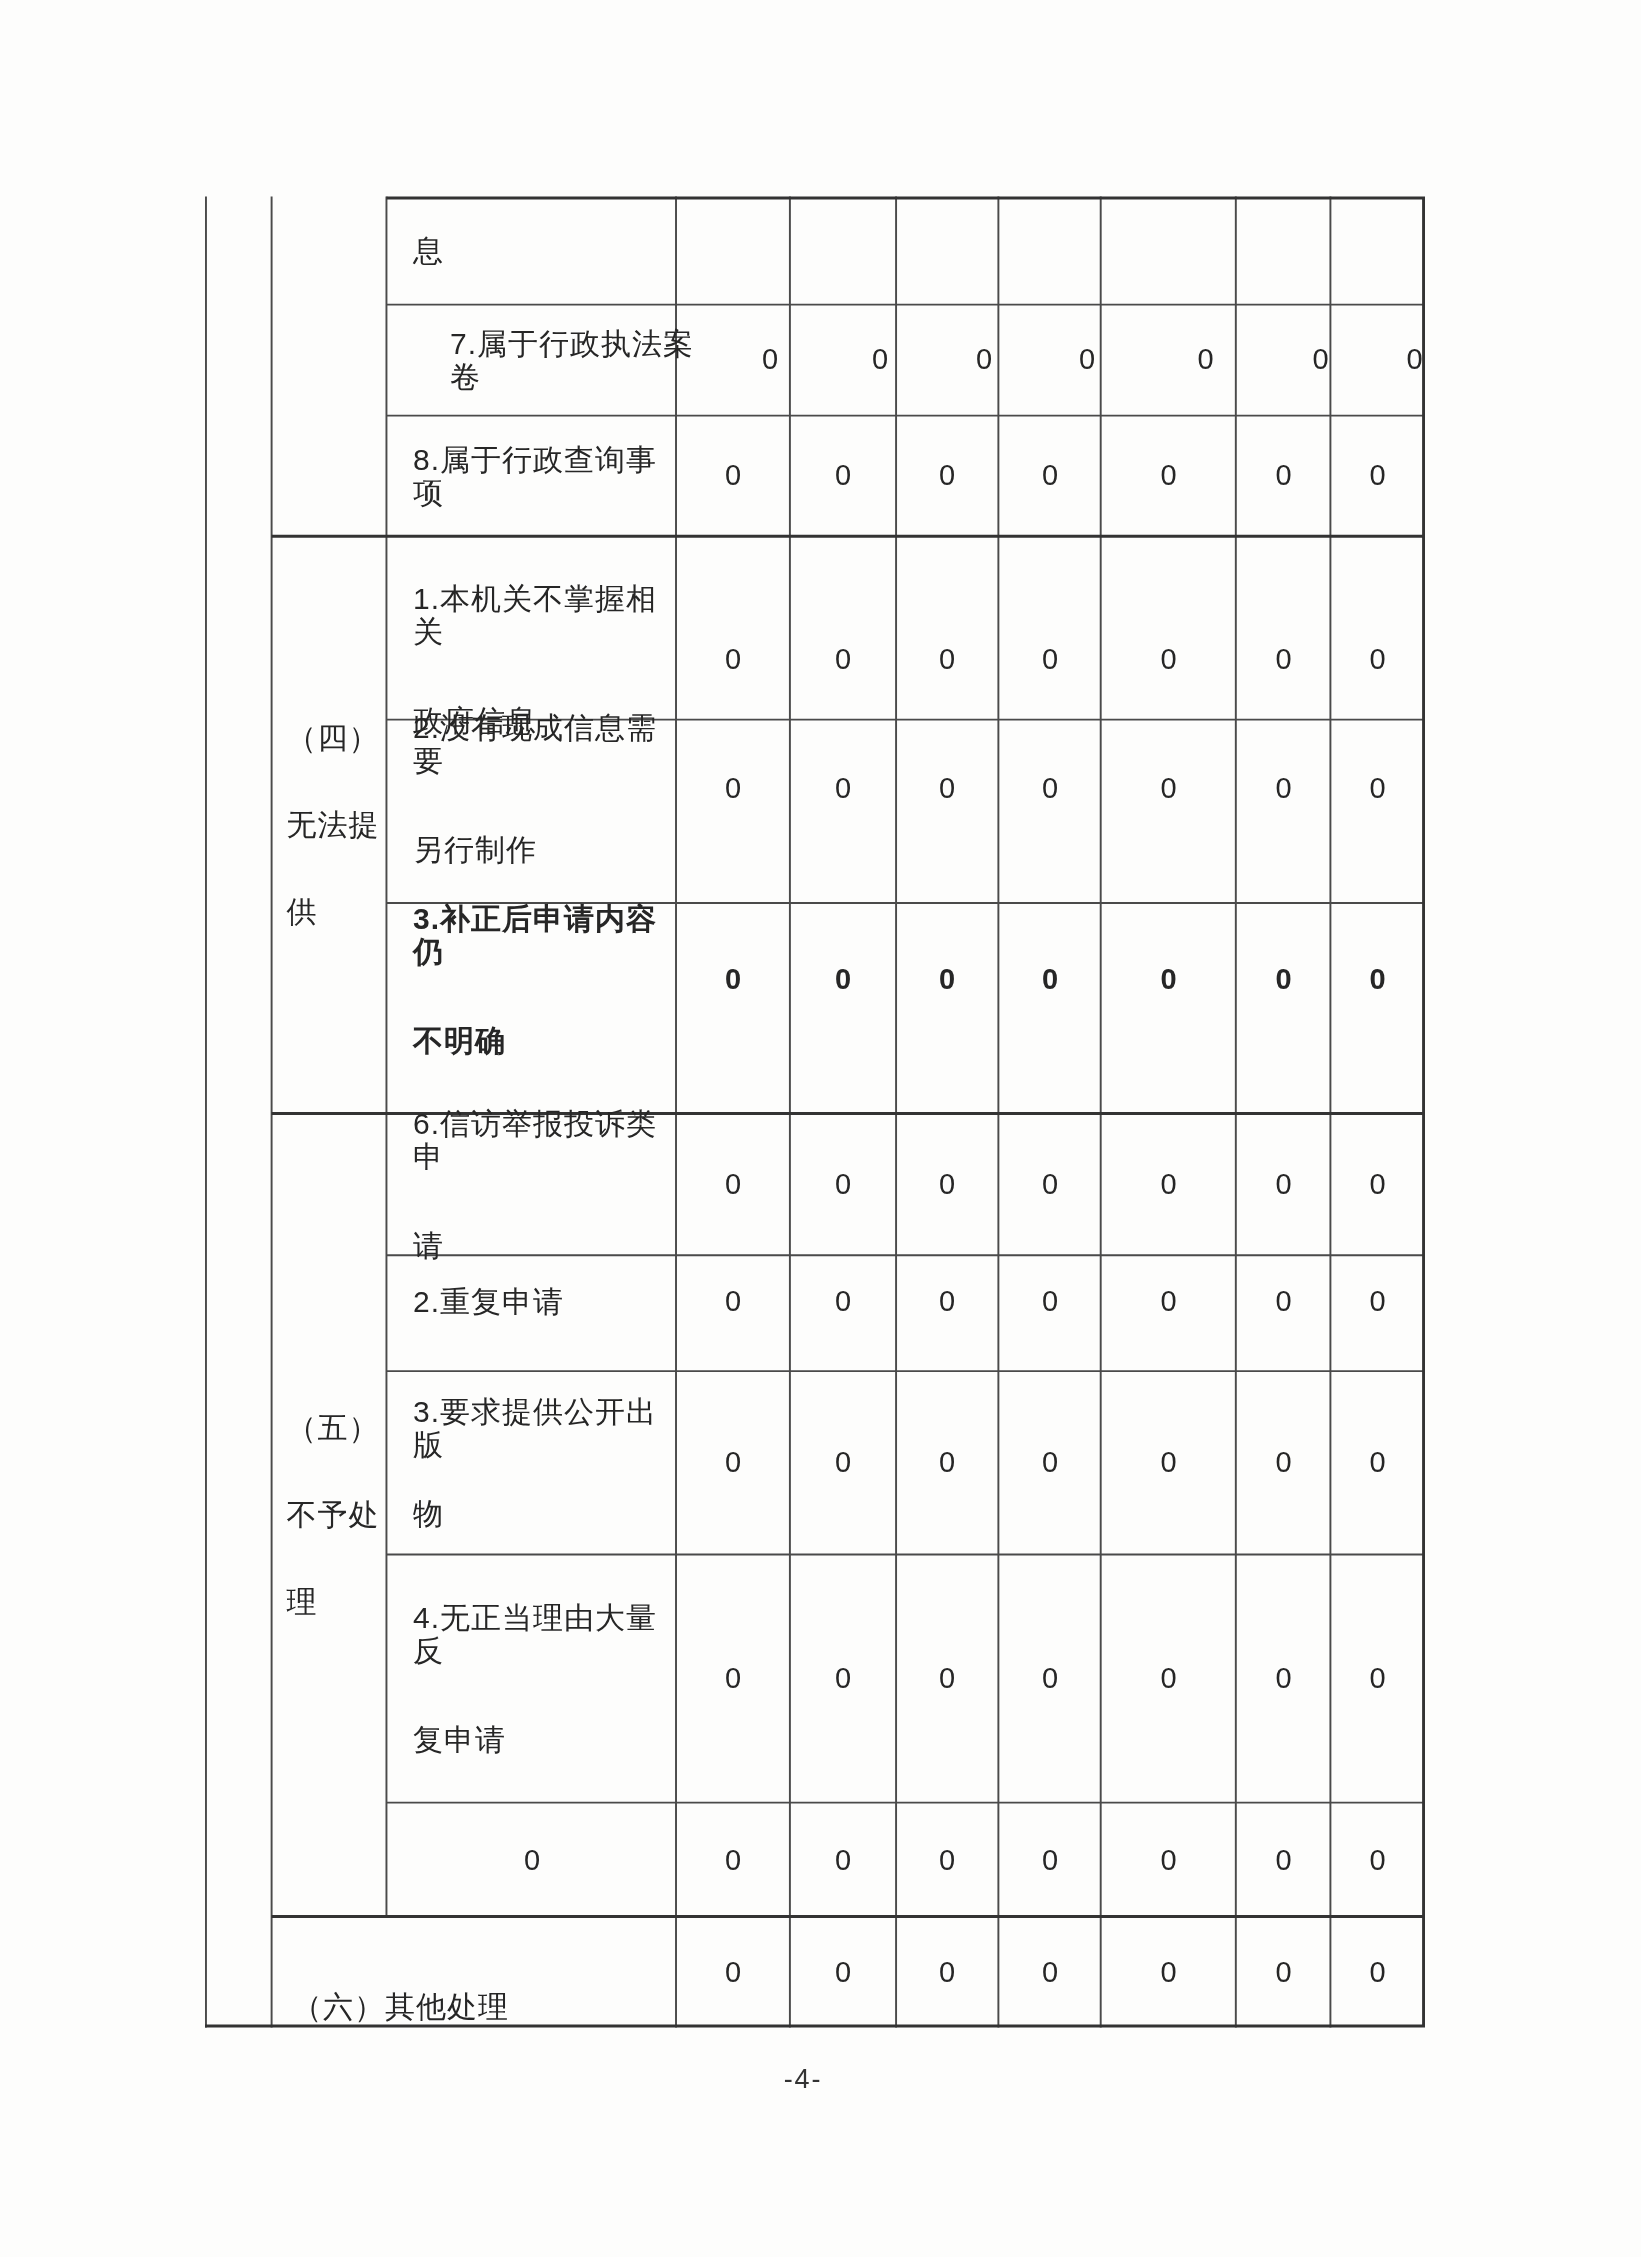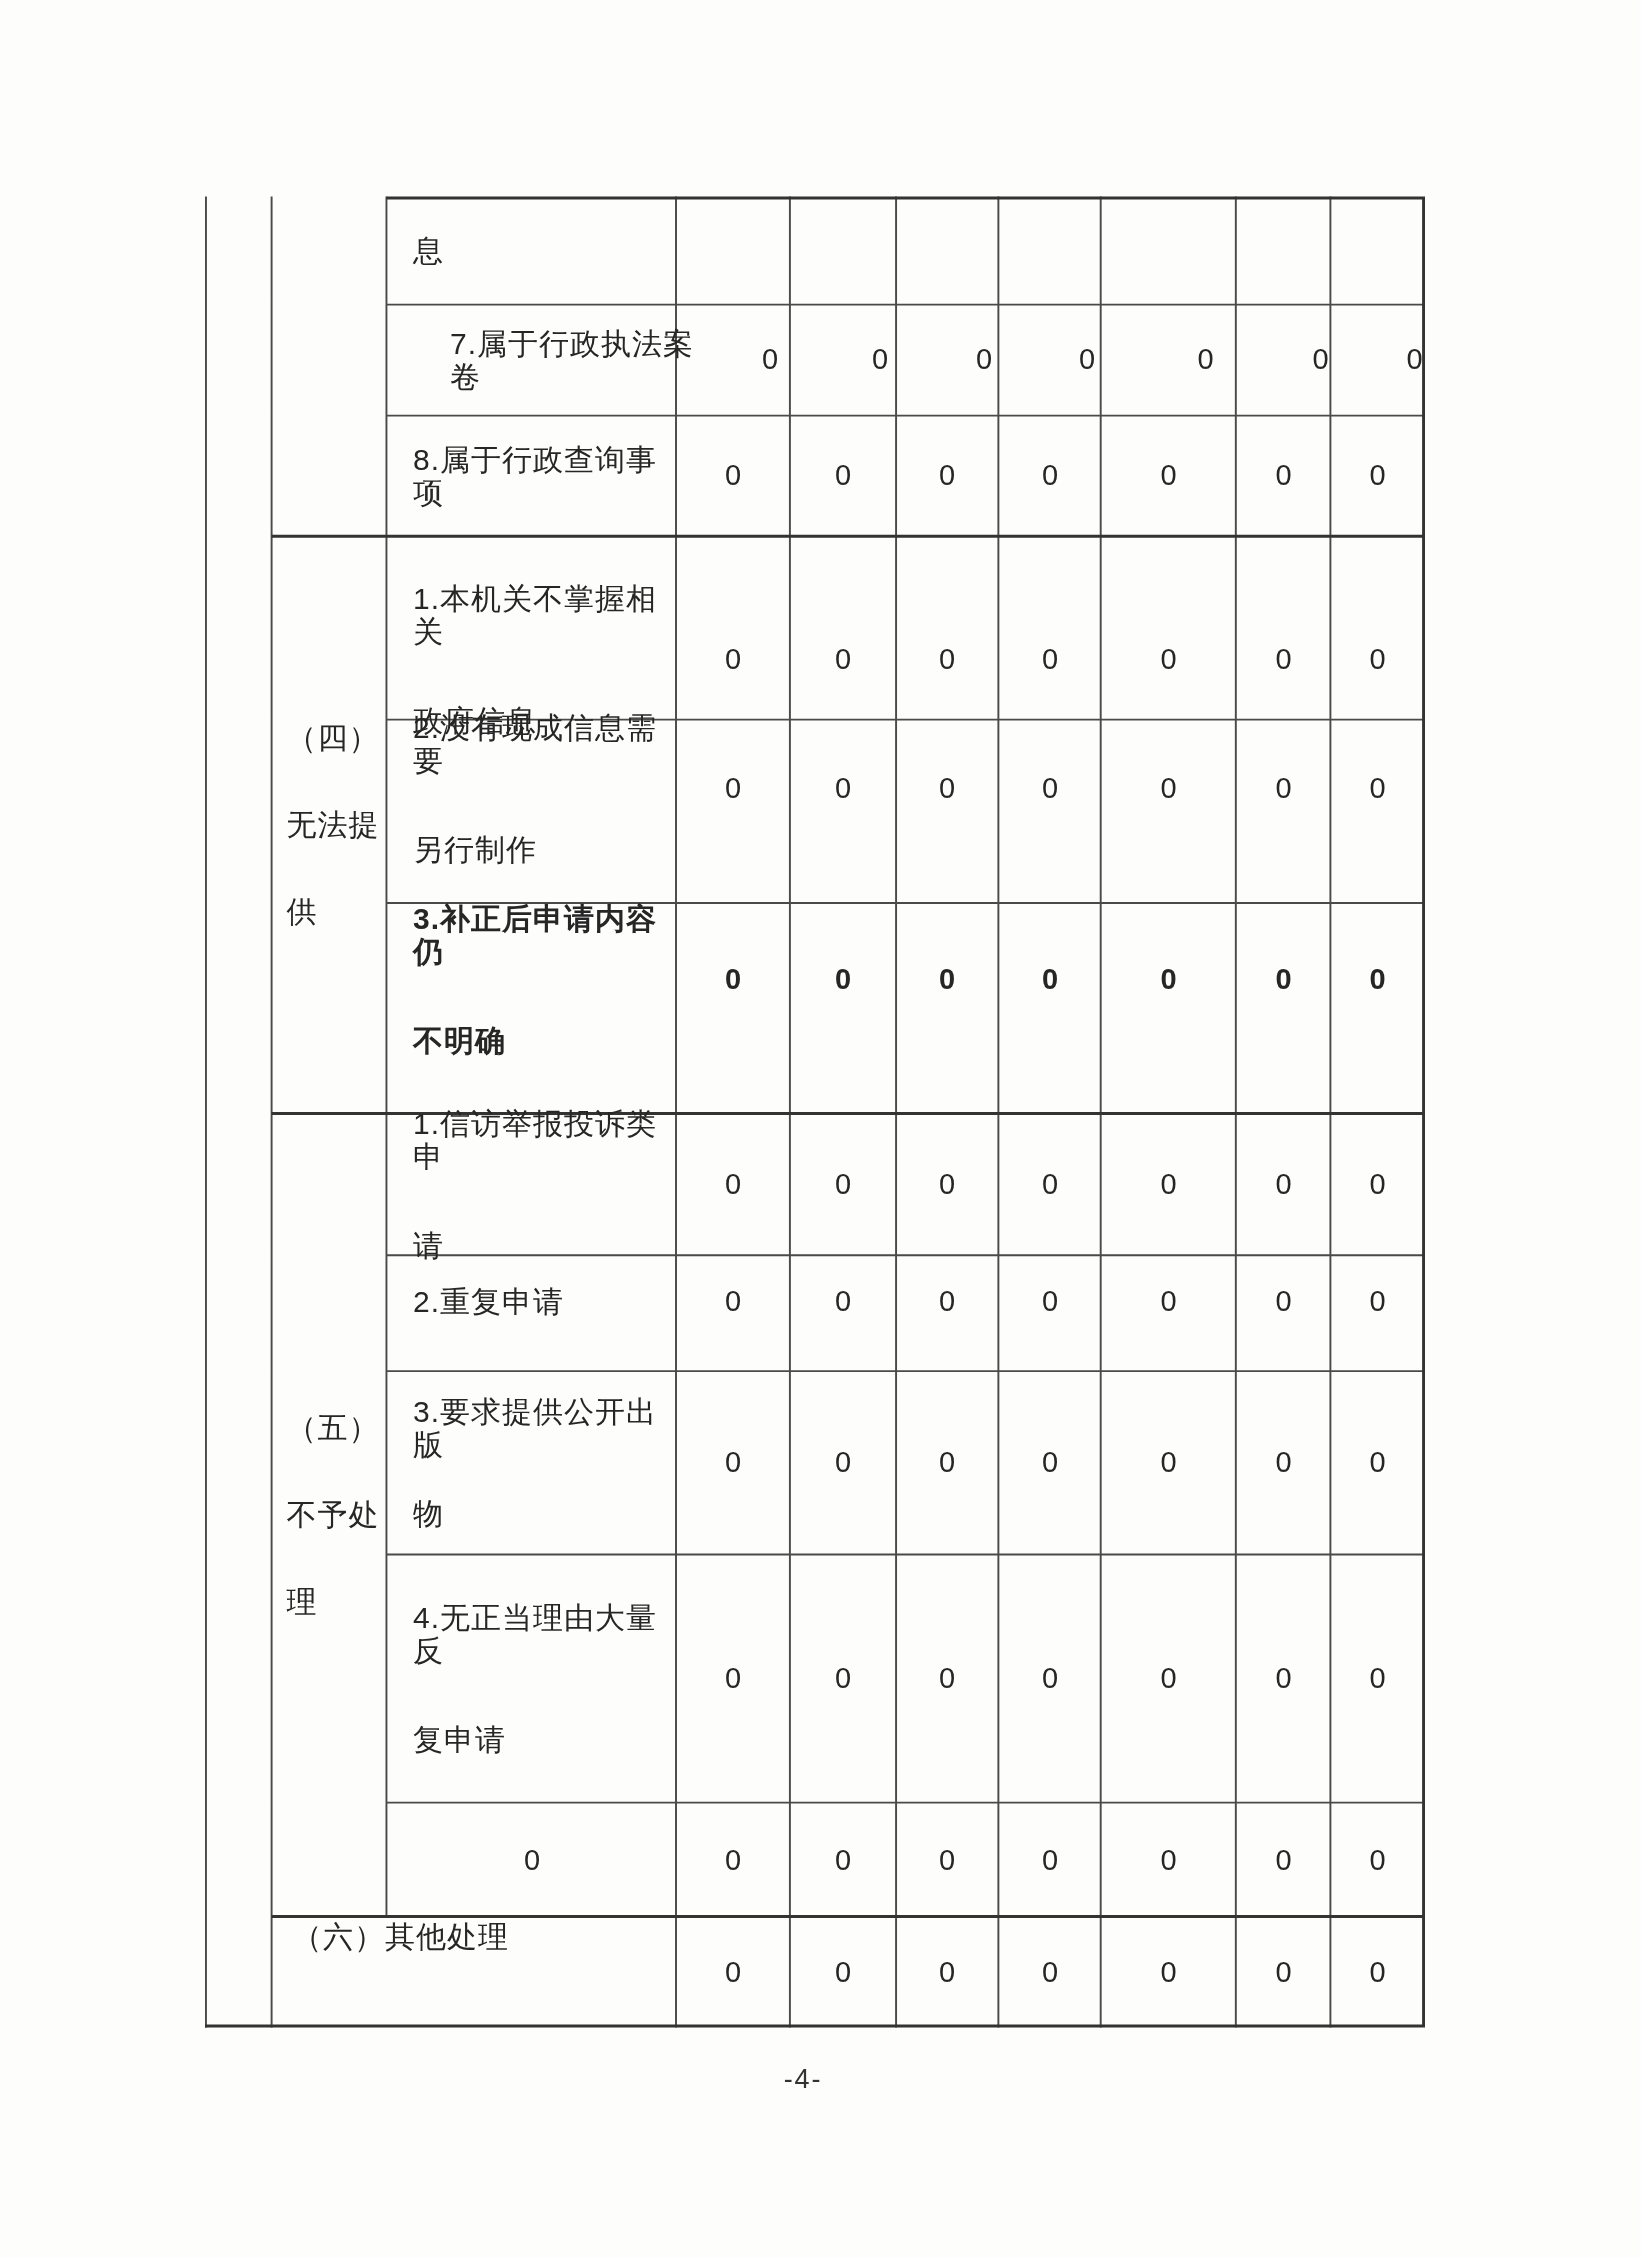--- a/index.html
+++ b/index.html
@@ -17,21 +17,21 @@
   .cell{position:absolute;display:flex;box-sizing:border-box;}
   
   .lab{left:182px;width:290px;flex-direction:column;justify-content:center;gap:56px;
        padding-left:26px;font-size:30px;letter-spacing:1px;line-height:1.1;}
   
   .grp{left:67px;width:115px;flex-direction:column;justify-content:center;gap:54px;
        padding-left:14.5px;font-size:30px;letter-spacing:1px;line-height:1.1;}
   
   .lab-center{left:182px;width:290px;align-items:center;justify-content:center;font-size:29px;}
   
-  .lab-wide{left:67px;width:405px;align-items:flex-start;padding-left:20px;font-size:30px;letter-spacing:1px;}
+  .lab-wide{left:67px;width:405px;align-items:flex-end;padding-left:20px;font-size:30px;letter-spacing:1px;}
   
   .val{align-items:center;justify-content:center;font-size:29px;}
   .d1{left:471px;width:114px;} .d2{left:585px;width:106px;} .d3{left:691px;width:102px;}
   .d4{left:794px;width:102px;} .d5{left:896px;width:135px;} .d6{left:1031px;width:95px;}
   .d7{left:1126px;width:93px;}
   .r0{top:0;height:108px;}      .r1{top:108px;height:111px;margin-left:37px;}  .r2{top:219px;height:121px;}
   .r3{top:348px;height:231px;}  .r4{top:523px;height:138px;}  .r5{top:678px;height:210px;font-weight:bold;}
   .r6{top:917px;height:142px;}  .r7{top:1059px;height:92px;} .r8{top:1175px;height:183px;gap:36px;}
   .r9{top:1358px;height:248px;border-radius:7px;} .r10{top:1607px;height:114px;}.r11{top:1721px;height:111px;}
   .g4{top:340px;height:577px;}  .g5{top:917px;height:803px;}
@@ -82,21 +82,21 @@
     </div>
     <div class="cell lab r4">
       <span>2.没有现成信息需要</span>
       <span>另行制作</span>
     </div>
     <div class="cell lab r5">
       <span>3.补正后申请内容仍</span>
       <span>不明确</span>
     </div>
     <div class="cell lab r6">
-      <span>1.信访举报投诉类申</span>
+      <span>6.信访举报投诉类申</span>
       <span>请</span>
     </div>
     <div class="cell lab r7">
       <span>2.重复申请</span>
     </div>
     <div class="cell lab r8">
       <span>3.要求提供公开出版</span>
       <span>物</span>
     </div>
     <div class="cell lab r9">

